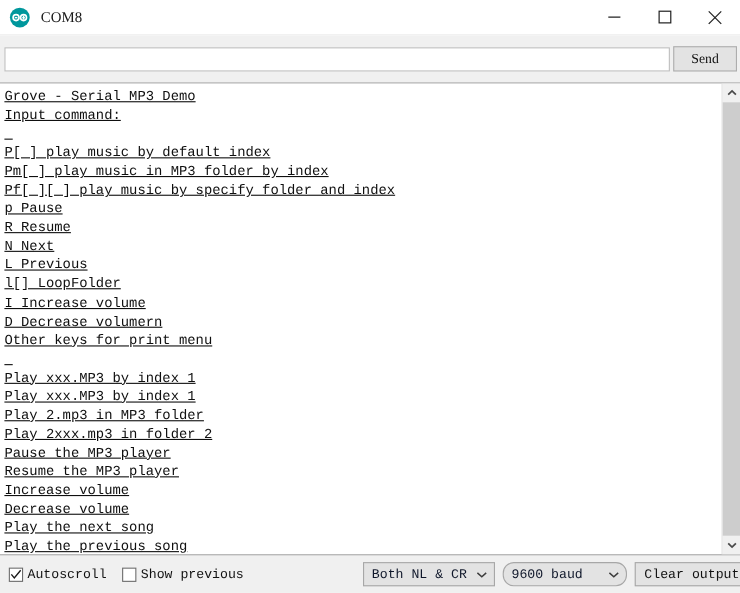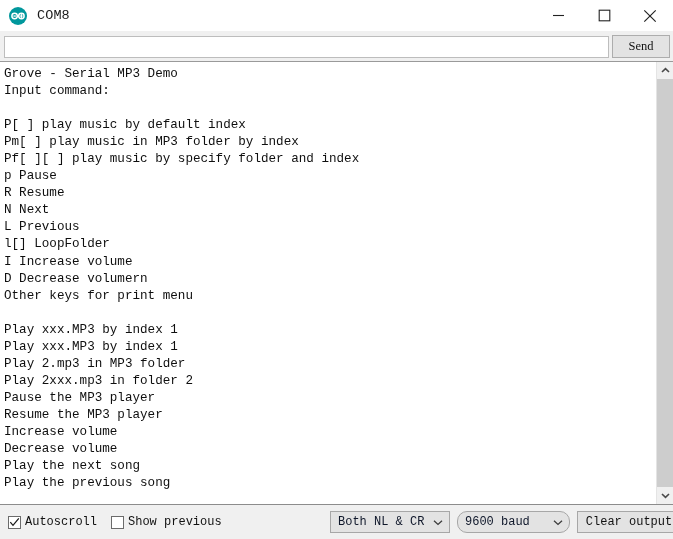--- a/index.html
+++ b/index.html
@@ -34,21 +34,21 @@
     border-bottom: 1px solid #f0f0f0;
   }
   .app-icon {
     width: 20px;
     height: 20px;
     margin-left: 8px;
     margin-right: 9px;
     display: block;
   }
   .win-title {
-    font-family: Liberation Mono, monospace;
+    font-family: Liberation Serif, serif;
     font-size: 13.5px;
     color: #1a1a1a;
     letter-spacing: 0.1px;
     white-space: nowrap;
   }
   .win-controls {
     position: absolute;
     right: 0;
     top: 0;
     height: 31px;
@@ -59,21 +59,21 @@
     width: 46px;
     display: flex;
     align-items: center;
     justify-content: center;
     cursor: default;
   }
   .win-btn svg { display: block; }
 
   
   .sendbar {
-    height: 30px;
+    height: 44px;
     min-height: 30px;
     background: #f0f0f0;
     display: flex;
     align-items: center;
     padding: 0 1px 0 2px;
     box-sizing: border-box;
     border-bottom: 1px solid #9a9a9a;
   }
   .send-input {
     flex: 1;
@@ -119,21 +119,21 @@
     padding: 4px 4px 0 4px;
     font-family: "Liberation Mono", monospace;
     font-size: 12.6px;
     line-height: 17.05px;
     color: #0f0f0f;
     white-space: pre;
     overflow: hidden;
     box-sizing: border-box;
     letter-spacing: 0px;
   }
-  .console .ln { height: 17.05px; }
+  .console .ln { height: 17.05px; text-decoration: underline; }
 
   
   .scrollbar {
     width: 17px;
     min-width: 17px;
     background: #f0f0f0;
     display: flex;
     flex-direction: column;
     border-left: 1px solid #e4e4e4;
     box-sizing: border-box;

